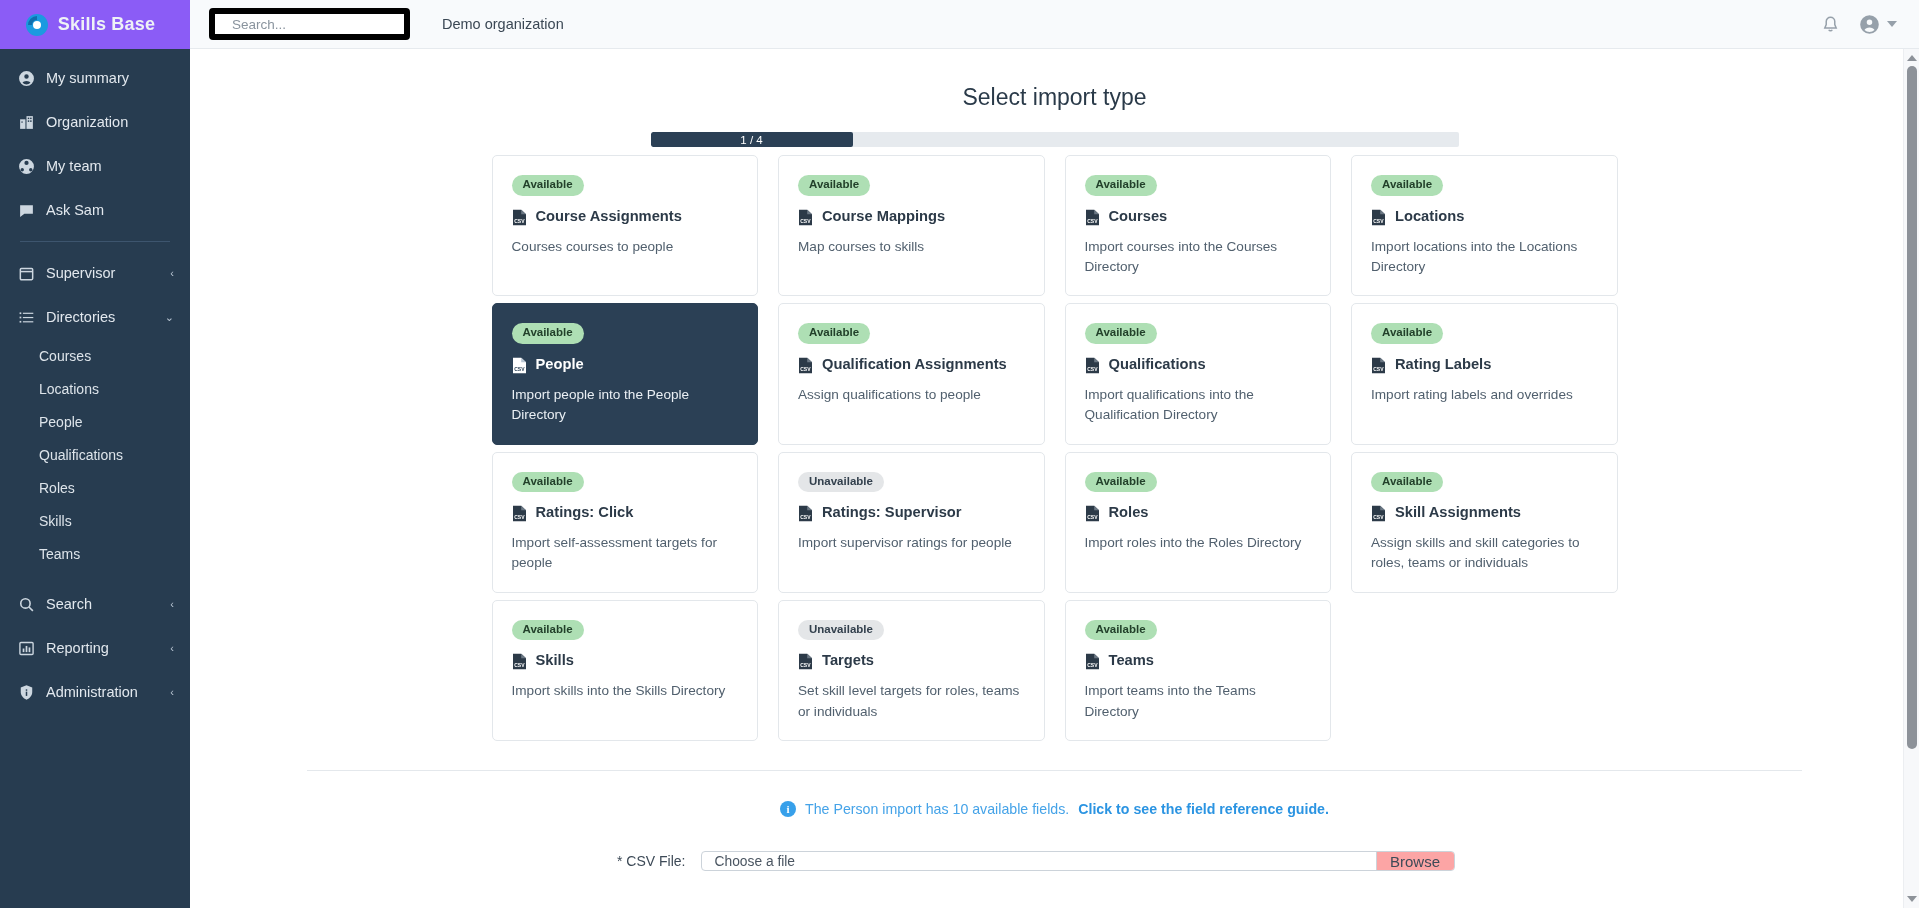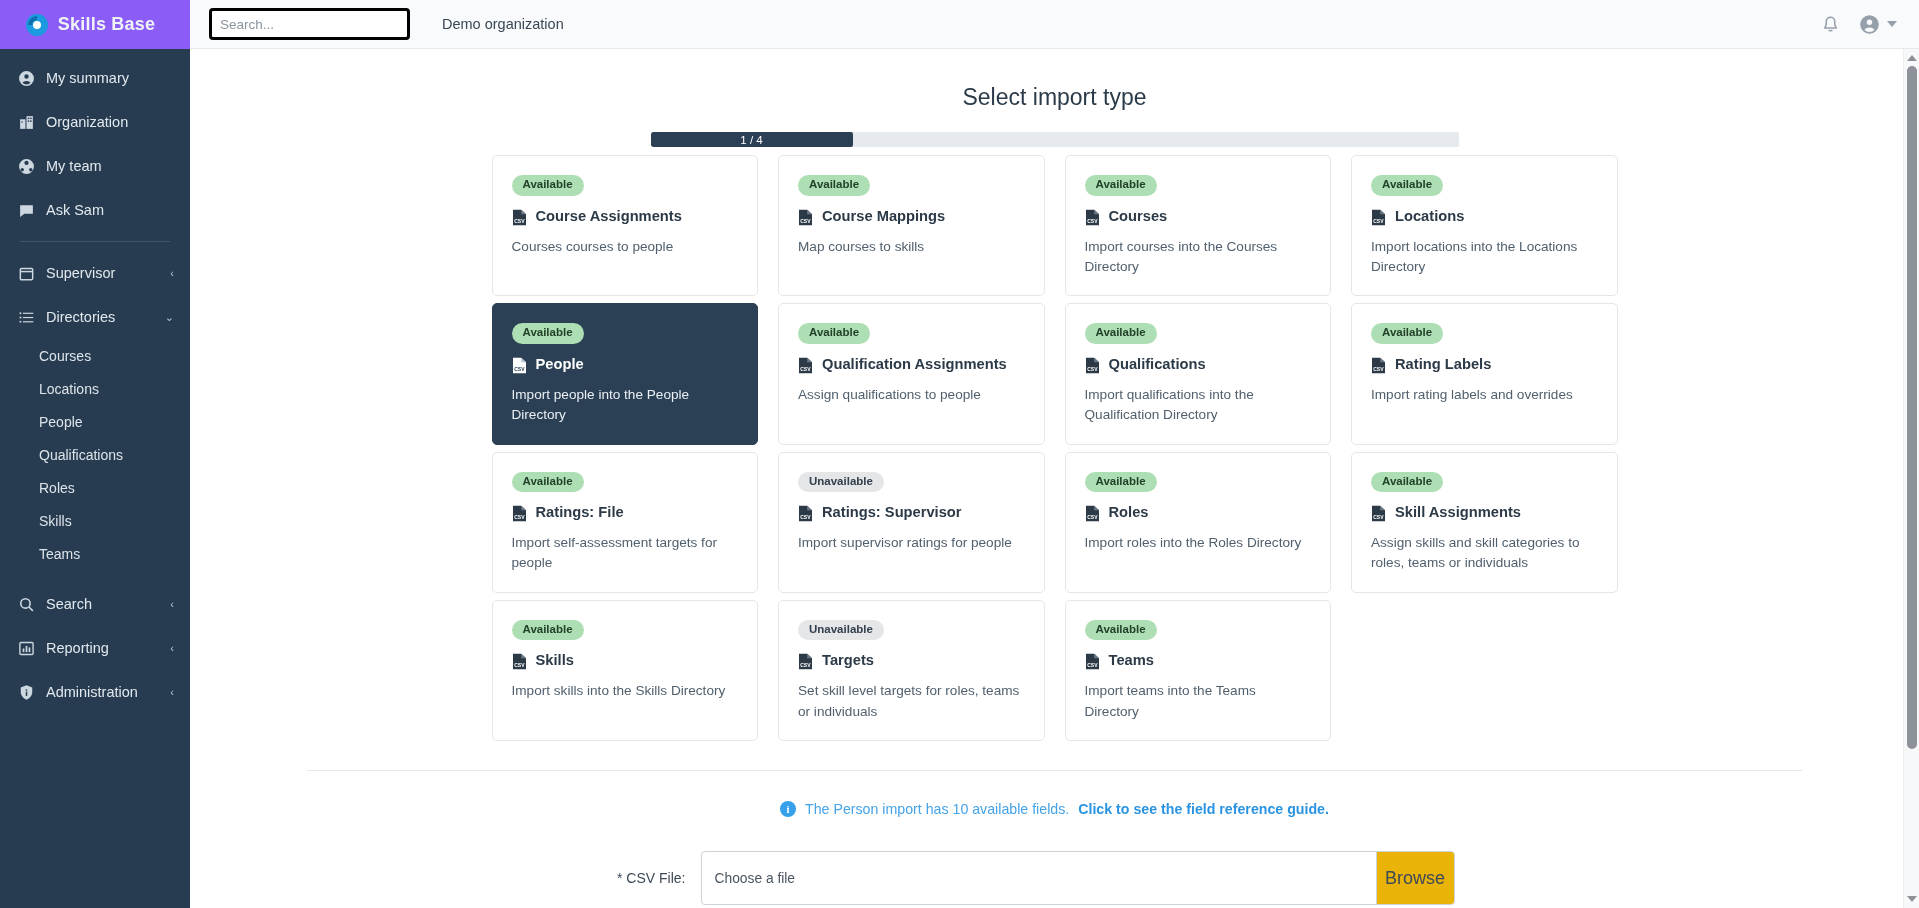--- a/index.html
+++ b/index.html
@@ -99,25 +99,25 @@
     min-height: 49px;
     background: #f8fafc;
     border-bottom: 1px solid #e6eaee;
     display: flex;
     align-items: center;
     padding: 0 22px 0 19px;
   }
   .search-box {
     width: 201px;
     height: 32px;
-    border: 3px solid #000000;
+    border: 6px solid #000000;
     border-radius: 4px;
     background: #ffffff;
     display: flex;
-    padding: 0 8px;
+    padding: 0 17px;
   }
   .search-box input {
     border: none;
     outline: none;
     width: 100%;
     font-size: 13.5px;
     font-family: "Liberation Sans", sans-serif;
     color: #33404d;
     background: transparent;
   }
@@ -275,43 +275,43 @@
     font-size: 14px;
     color: #3d4a57;
     width: 112px;
     text-align: right;
     padding-right: 15px;
     white-space: nowrap;
   }
   .file-input {
     flex: 1;
     max-width: 754px;
-    height: 54px;
+    height: 20px;
     display: flex;
     border: 1px solid #ccd3da;
     border-radius: 4px;
     overflow: hidden;
     background: #fff;
   }
   .file-input .fi-text {
     flex: 1;
     display: flex;
     align-items: center;
     padding: 0 13px;
     font-size: 13.8px;
     color: #4a5561;
   }
   .file-input .fi-btn {
     width: 78px;
-    background: #eab308;
+    background: #fca5a5;
     border-left: 1px solid #ccd3da;
     display: flex;
     align-items: center;
     justify-content: center;
-    font-size: 18px;
+    font-size: 15px;
     color: #3d4a57;
     cursor: pointer;
   }
 
   
   .scrollbar {
     position: absolute;
     top: 49px;
     right: 0;
     width: 16px;
@@ -639,21 +639,21 @@
         <div class="card">
           <span class="badge available">Available</span>
           <div class="card-head">
             <span class="csv-icon">
               <svg width="15" height="17" viewBox="0 0 15 17">
                   <path d="M1 .8h8.2L14 5.3v11H1z" fill="#2c3a48"></path>
                   <path d="M9.2.8L14 5.3H9.2z" fill="#6b7884"></path>
                   <text x="7.4" y="14.2" font-size="5" font-family="Liberation Sans, sans-serif" fill="#ffffff" text-anchor="middle" font-weight="700">CSV</text>
                 </svg>
             </span>
-            <span class="card-title">Ratings: File</span>
+            <span class="card-title">Ratings: Click</span>
           </div>
           <div class="card-desc">Import self-assessment targets for people</div>
         </div>
 
         <div class="card">
           <span class="badge unavailable">Unavailable</span>
           <div class="card-head">
             <span class="csv-icon">
               <svg width="15" height="17" viewBox="0 0 15 17">
                   <path d="M1 .8h8.2L14 5.3v11H1z" fill="#2c3a48"></path>

